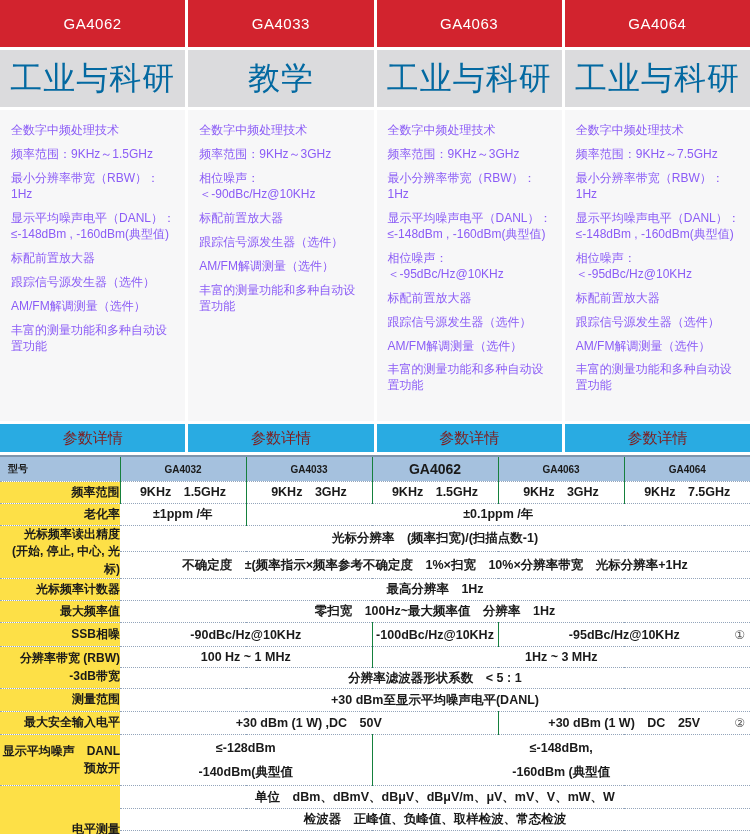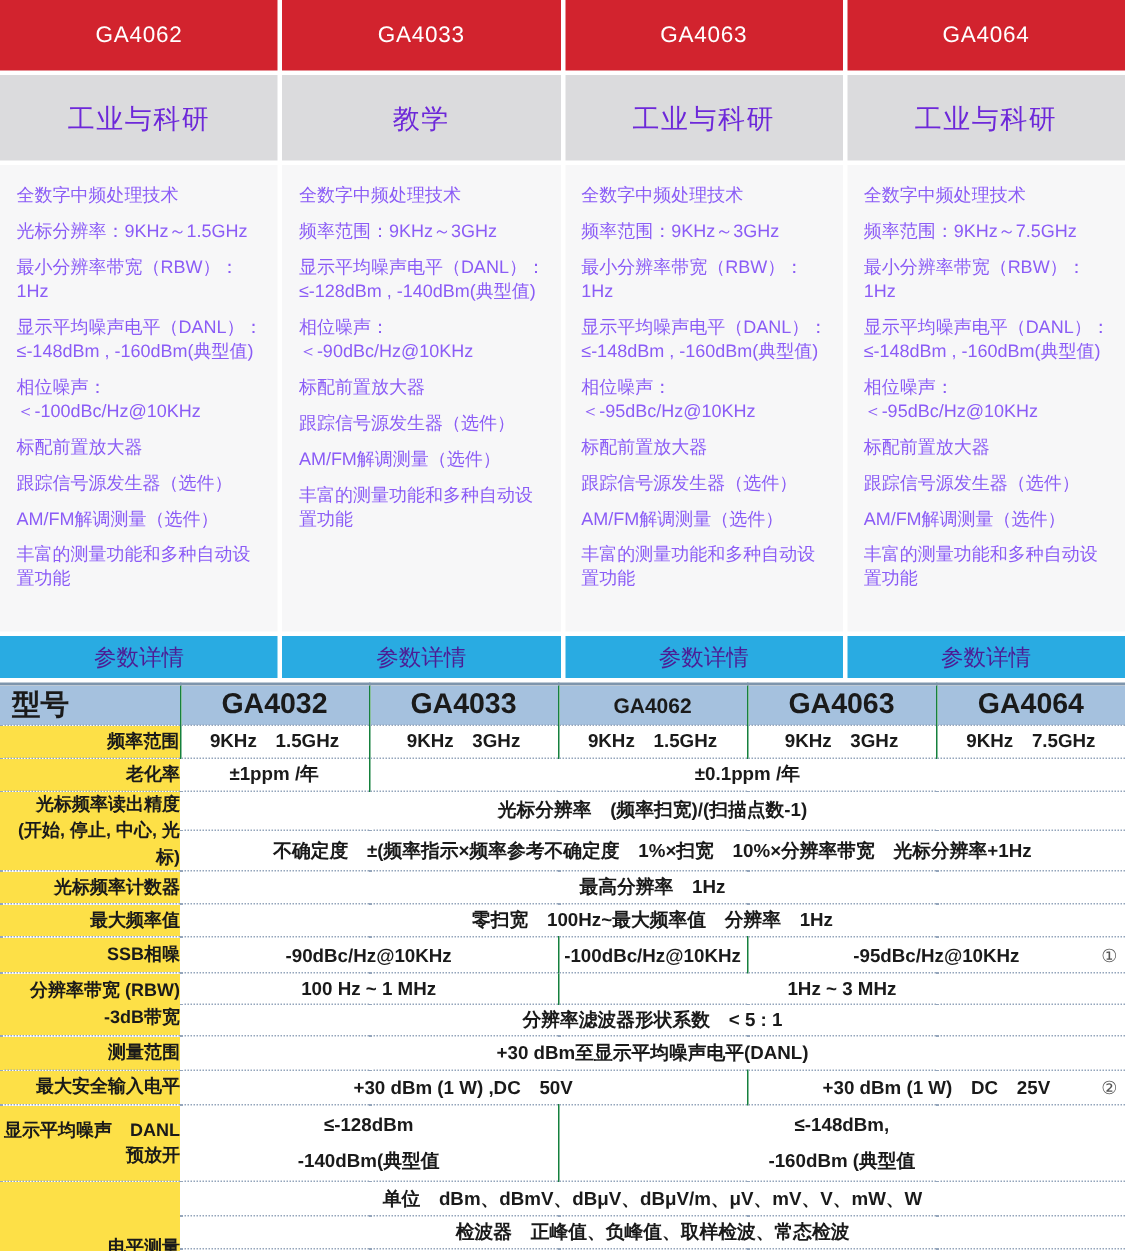--- a/index.html
+++ b/index.html
@@ -9,44 +9,44 @@
   }
   
   .cards{display:flex;gap:3px;width:750px;}
   .card{flex:1;display:flex;flex-direction:column;gap:3px;min-width:0;}
   .card-header{
     height:47px;background:#D2232E;color:#fff;
     display:flex;align-items:center;justify-content:center;
     font-size:15px;letter-spacing:.5px;
   }
   .card-category{
-    height:57px;background:#DBDBDD;color:#6d28d9;
+    height:57px;background:#DBDBDD;color:#0369a1;
     display:flex;align-items:center;justify-content:center;
-    font-size:18px;letter-spacing:1px;white-space:nowrap;
+    font-size:32px;letter-spacing:1px;white-space:nowrap;
   }
   .card-specs{
     height:311px;background:#F7F7F8;box-sizing:border-box;
     padding:13px 8px 0 11px;color:#8b5cf6;font-size:12px;line-height:1.33;
   }
   .spec-item{margin-bottom:8px;}
   .card-btn{
-    height:28px;background:#29ABE2;color:#4c1d95;cursor:pointer;
+    height:28px;background:#29ABE2;color:#7f1d1d;cursor:pointer;
     display:flex;align-items:center;justify-content:center;font-size:15px;
   }
   
   table.spec-table{
     width:750px;border-collapse:collapse;table-layout:fixed;
     margin-top:3px;border-top:2px solid #7E95AC;
     color:#1A1A1A;
   }
   .spec-table th,.spec-table td{
     border-bottom:1px dotted #94A5BB;padding:0;overflow:hidden;
   }
   .spec-table thead th{
-    background:#A5C1DE;height:24px;font-size:19px;font-weight:700;text-align:center;
+    background:#A5C1DE;height:24px;font-size:10px;font-weight:700;text-align:center;
   }
   .spec-table thead th.first{text-align:left;padding-left:8px;}
   .spec-table thead th.hl{font-size:14px;}
   .lab{
     background:#fde047;text-align:right;font-weight:700;font-size:12px;
     padding:2px 4px 2px 8px;line-height:1.45;vertical-align:middle;
   }
   td.val{
     text-align:center;font-weight:700;font-size:12.5px;height:21px;
     position:relative;white-space:nowrap;
@@ -65,39 +65,37 @@
 </head>
 <body>
 
 <div class="cards">
 
   <div class="card">
     <div class="card-header">GA4062</div>
     <div class="card-category">工业与科研</div>
     <div class="card-specs">
       <div class="spec-item">全数字中频处理技术</div>
-      <div class="spec-item">光标分辨率：9KHz～1.5GHz</div>
+      <div class="spec-item">频率范围：9KHz～1.5GHz</div>
       <div class="spec-item">最小分辨率带宽（RBW）：1Hz</div>
       <div class="spec-item">显示平均噪声电平（DANL）：≤-148dBm , -160dBm(典型值)</div>
-      <div class="spec-item">相位噪声：＜-100dBc/Hz@10KHz</div>
       <div class="spec-item">标配前置放大器</div>
       <div class="spec-item">跟踪信号源发生器（选件）</div>
       <div class="spec-item">AM/FM解调测量（选件）</div>
       <div class="spec-item">丰富的测量功能和多种自动设置功能</div>
     </div>
     <div class="card-btn">参数详情</div>
   </div>
 
   <div class="card">
     <div class="card-header">GA4033</div>
     <div class="card-category">教学</div>
     <div class="card-specs">
       <div class="spec-item">全数字中频处理技术</div>
       <div class="spec-item">频率范围：9KHz～3GHz</div>
-      <div class="spec-item">显示平均噪声电平（DANL）：≤-128dBm , -140dBm(典型值)</div>
       <div class="spec-item">相位噪声：＜-90dBc/Hz@10KHz</div>
       <div class="spec-item">标配前置放大器</div>
       <div class="spec-item">跟踪信号源发生器（选件）</div>
       <div class="spec-item">AM/FM解调测量（选件）</div>
       <div class="spec-item">丰富的测量功能和多种自动设置功能</div>
     </div>
     <div class="card-btn">参数详情</div>
   </div>
 
   <div class="card">

